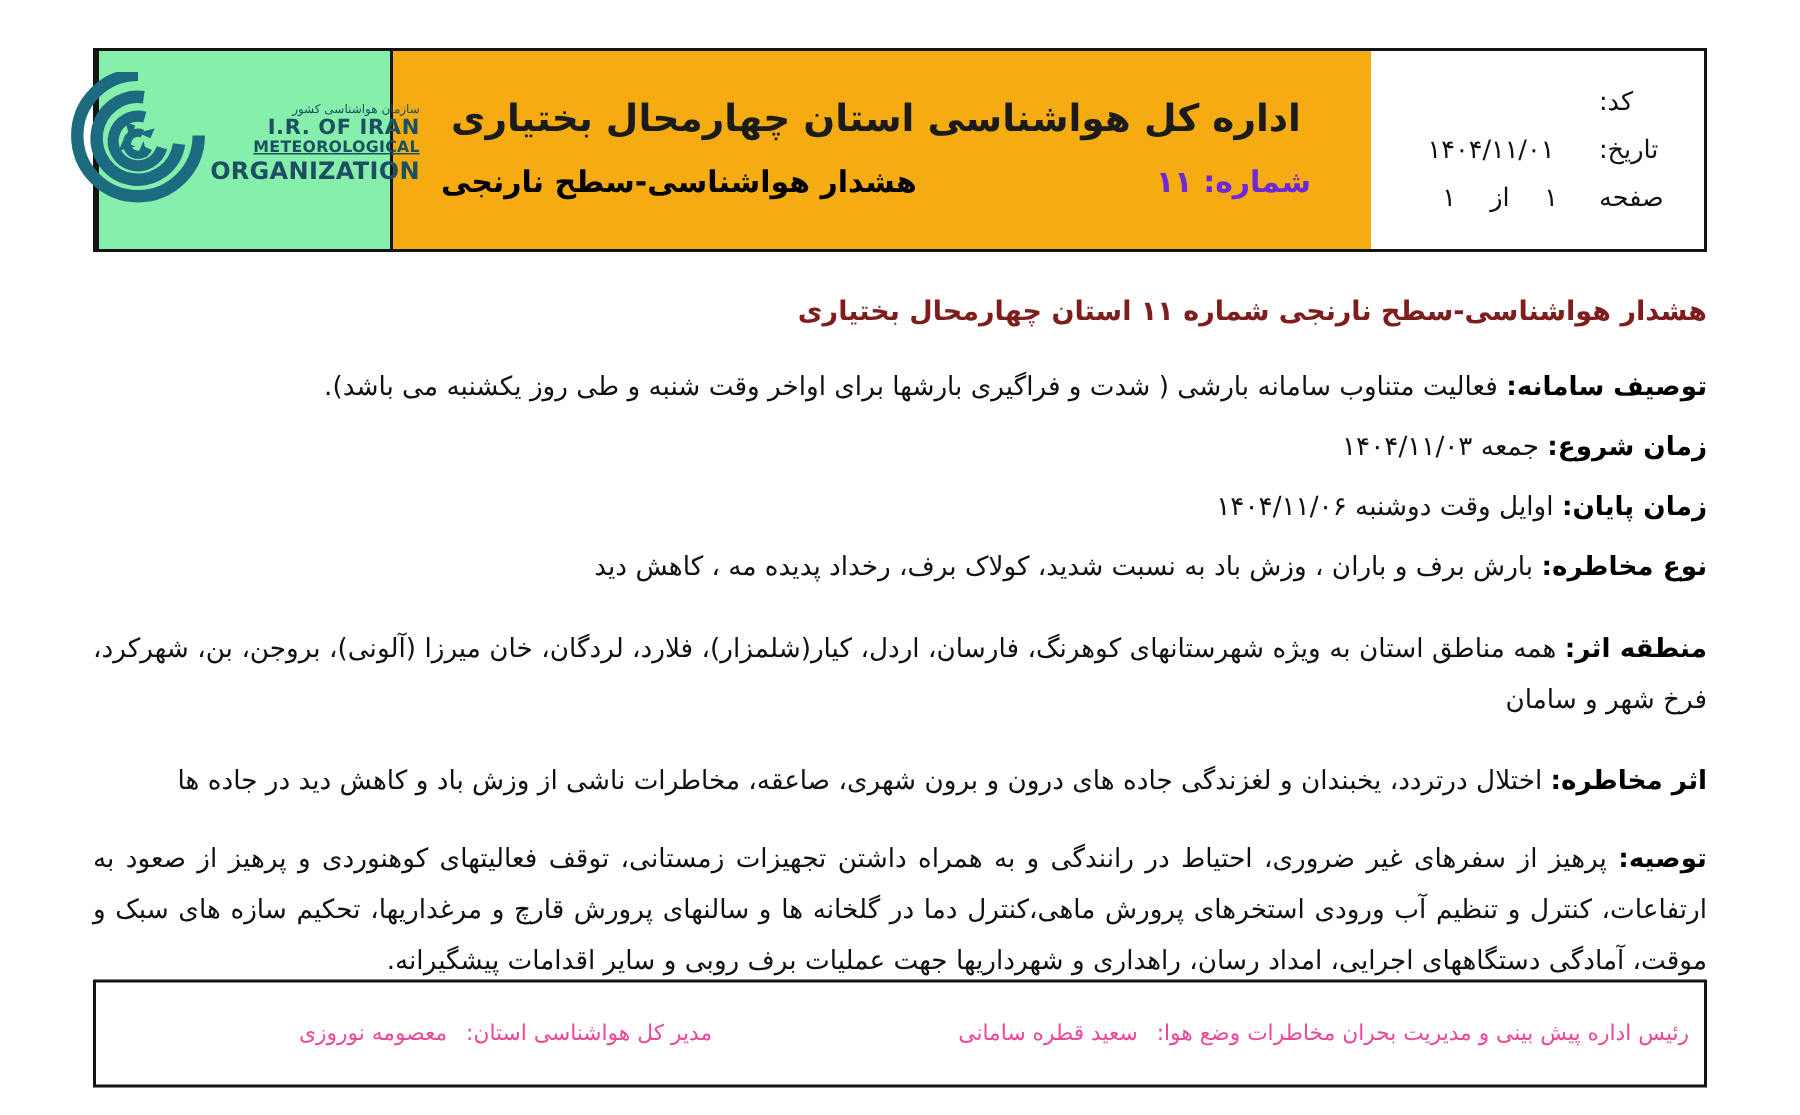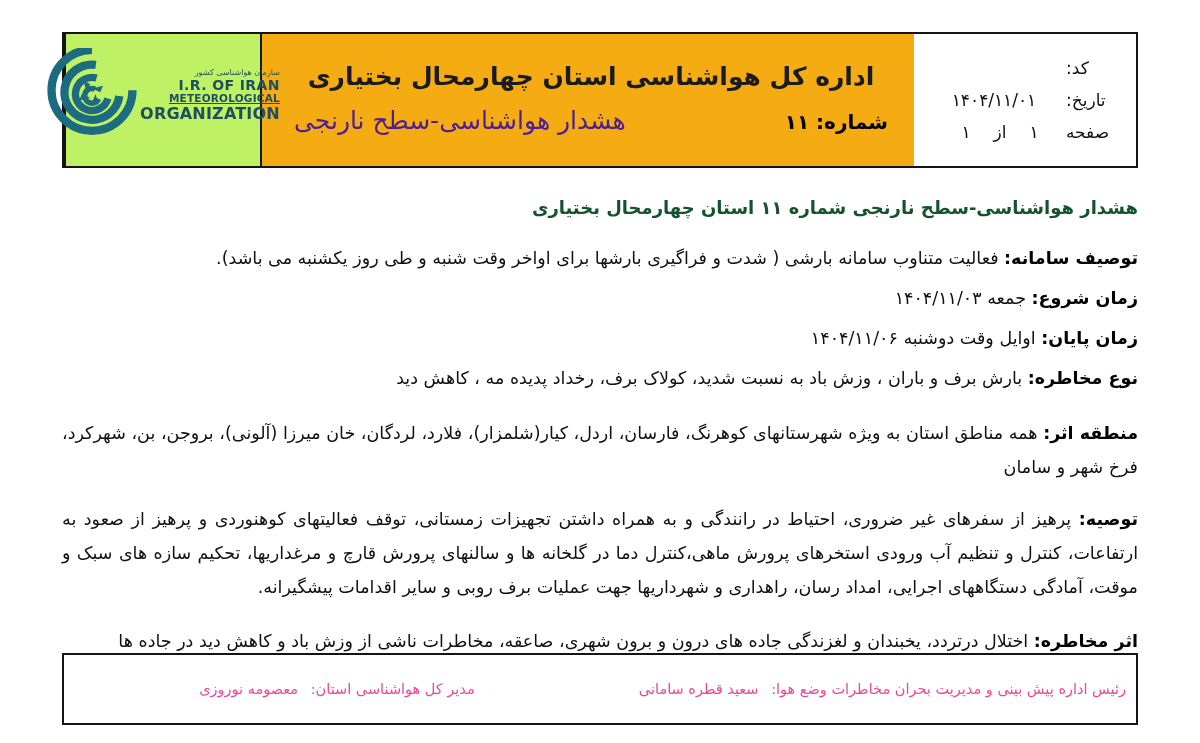--- a/index.html
+++ b/index.html
@@ -38,30 +38,30 @@
     background: #ffffff;
   }
   
   .cell-logo {
     width: 196px;
     border-left: 2px solid #141414;
     box-sizing: border-box;
     display: flex;
     align-items: center;
     justify-content: center;
-    background: #bef264;
+    background: #86efac;
     flex: 0 0 auto;
   }
   .cell-title {
     flex: 1 1 auto;
     background: #F5AC12;
     display: flex;
     flex-direction: column;
     justify-content: center;
-    padding: 4px 20px 8px 26px;
+    padding: 4px 34px 8px 26px;
     box-sizing: border-box;
     border-left: 2px solid #141414;
   }
   .cell-code {
     width: 222px;
     flex: 0 0 auto;
     background: #ffffff;
     display: flex;
     flex-direction: column;
     justify-content: center;
@@ -80,29 +80,29 @@
   }
   .title-row2 {
     display: flex;
     flex-direction: row;
     align-items: baseline;
     justify-content: space-between;
     margin-top: 14px;
     padding: 0 6px;
   }
   .warn-kind {
-    font-size: 25px;
-    font-weight: normal;
-    color: #4c1d95;
+    font-size: 20px;
+    font-weight: bold;
+    color: #000000;
     white-space: nowrap;
   }
   .warn-number {
     font-size: 20px;
     font-weight: bold;
-    color: #000000;
+    color: #6d28d9;
     white-space: nowrap;
   }
 
   .code-line {
     display: flex;
     flex-direction: row;
     align-items: baseline;
     font-size: 17px;
     line-height: 1.9;
     white-space: nowrap;
@@ -161,21 +161,21 @@
     right: 62px;
     left: 62px;
     bottom: 100px;
   }
   .doc-headline {
     font-size: 18px;
     font-weight: bold;
     text-align: right;
     margin: 12px 0 20px 0;
     line-height: 1.5;
-    color: #14532d;
+    color: #7f1d1d;
   }
   .field {
     font-size: 17.5px;
     line-height: 1.95;
     text-align: right;
     margin-bottom: 6px;
     color: #111;
   }
   .field .lbl {
     font-weight: bold;
@@ -296,28 +296,28 @@
     <div class="field">
       <span class="lbl">نوع مخاطره:</span>
       <span class="val">بارش برف و باران ، وزش باد به نسبت شدید، کولاک برف، رخداد پدیده مه ، کاهش دید</span>
     </div>
 
     <div class="field justify">
       <span class="lbl">منطقه اثر:</span>
       <span class="val">همه مناطق استان به ویژه شهرستانهای کوهرنگ، فارسان، اردل، کیار(شلمزار)، فلارد، لردگان، خان میرزا (آلونی)، بروجن، بن، شهرکرد، فرخ شهر و سامان</span>
     </div>
 
+    <div class="field justify">
+      <span class="lbl">اثر مخاطره:</span>
+      <span class="val">اختلال درتردد، یخبندان و لغزندگی جاده های درون و برون شهری، صاعقه، مخاطرات ناشی از وزش باد و کاهش دید در جاده ها</span>
+    </div>
+
     <div class="field justify spaced">
       <span class="lbl">توصیه:</span>
       <span class="val">پرهیز از سفرهای غیر ضروری، احتیاط در رانندگی و به همراه داشتن تجهیزات زمستانی، توقف فعالیتهای کوهنوردی و پرهیز از صعود به ارتفاعات، کنترل و تنظیم آب ورودی استخرهای پرورش ماهی،کنترل دما در گلخانه ها و سالنهای پرورش قارچ و مرغداریها، تحکیم سازه های سبک و موقت، آمادگی دستگاههای اجرایی، امداد رسان، راهداری و شهرداریها جهت عملیات برف روبی و سایر اقدامات پیشگیرانه.</span>
-    </div>
-
-    <div class="field justify">
-      <span class="lbl">اثر مخاطره:</span>
-      <span class="val">اختلال درتردد، یخبندان و لغزندگی جاده های درون و برون شهری، صاعقه، مخاطرات ناشی از وزش باد و کاهش دید در جاده ها</span>
     </div>
   </div>
 
   <div class="footer">
     <div class="sig sig-right">
       <span>رئیس اداره پیش بینی و مدیریت بحران مخاطرات وضع هوا:</span>
       <span class="name">سعید قطره سامانی</span>
     </div>
     <div class="sig sig-left">
       <span>مدیر کل هواشناسی استان:</span>

